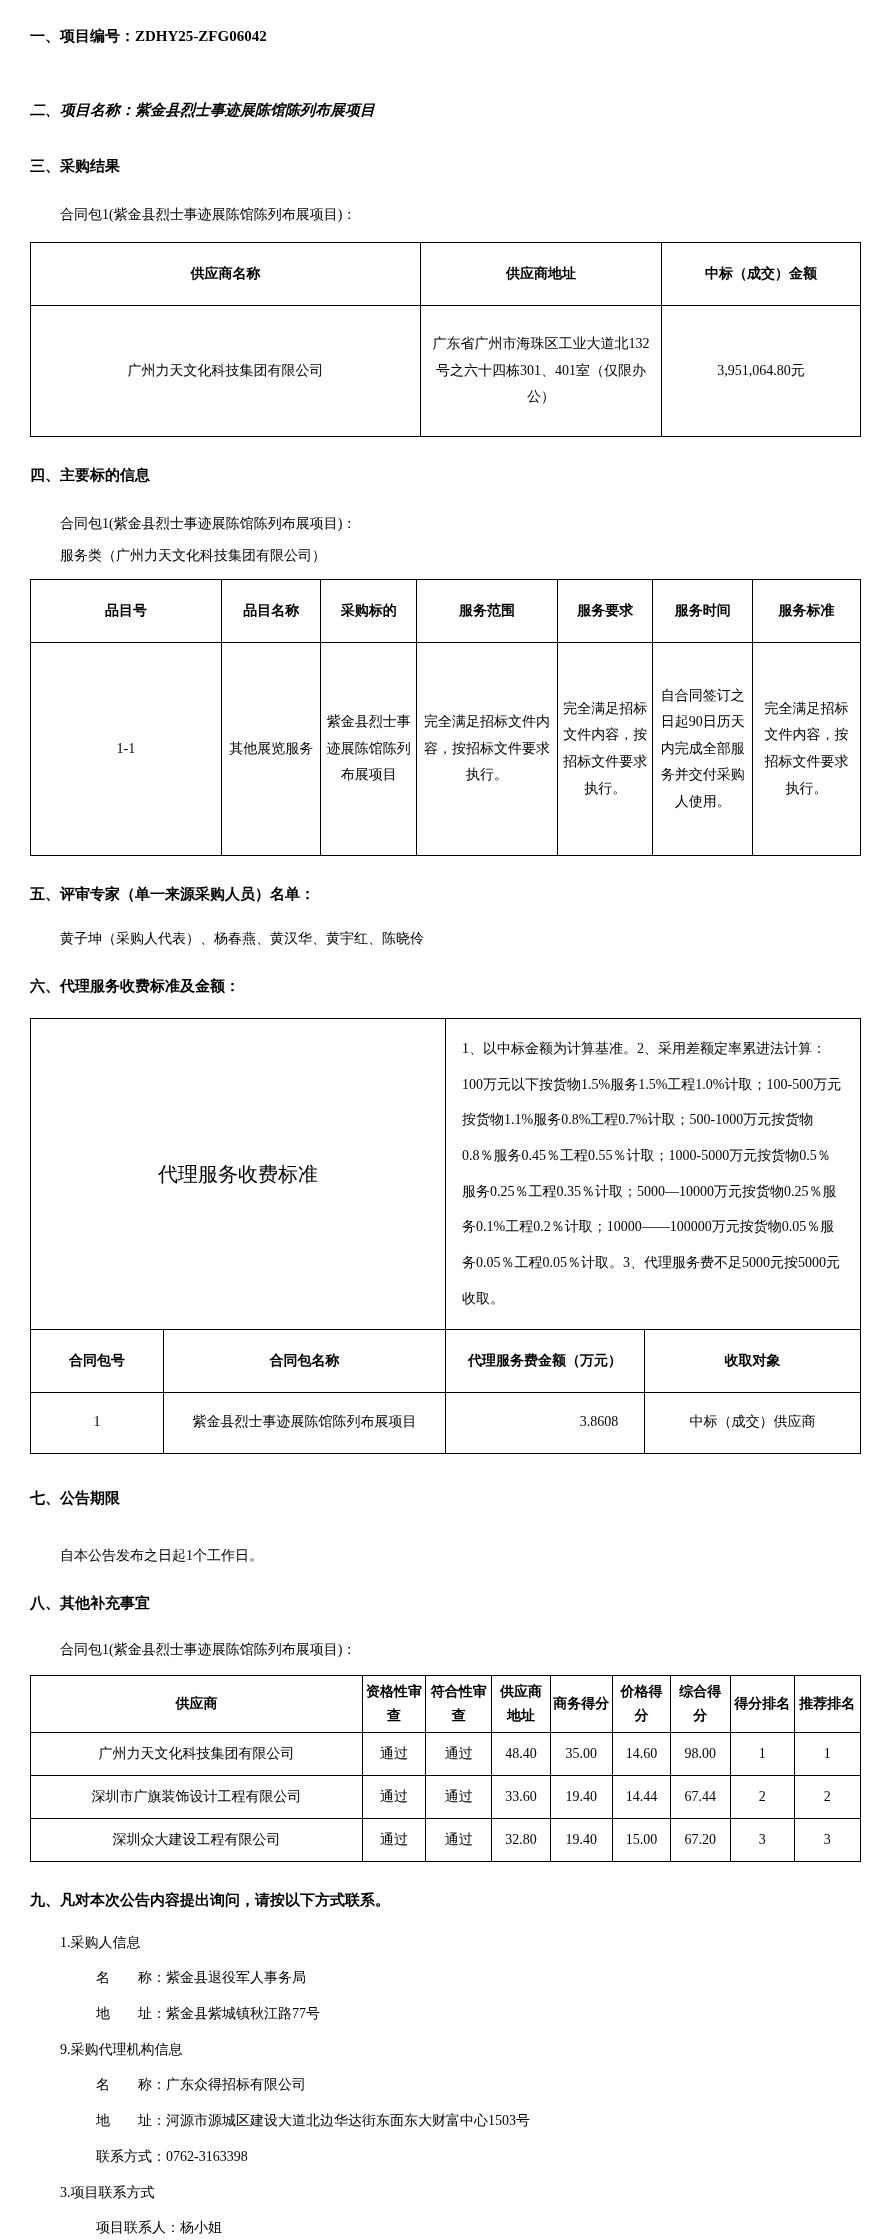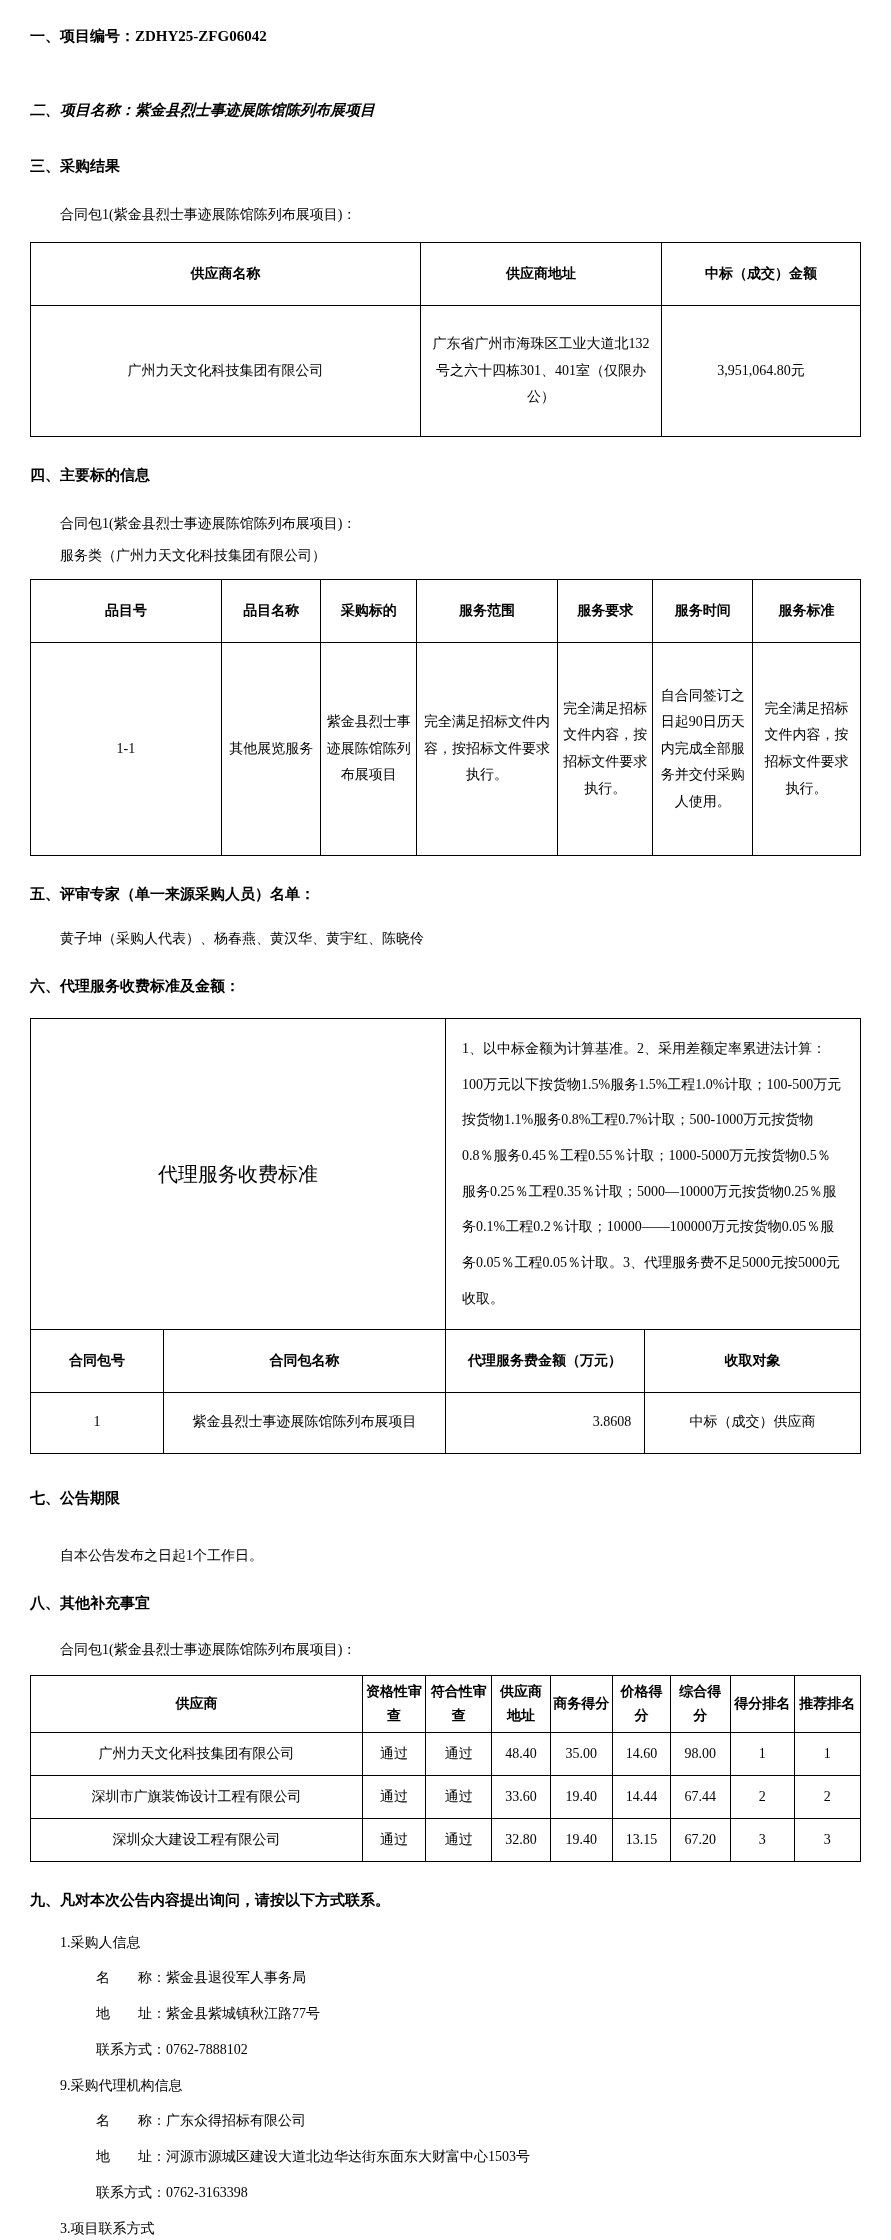--- a/index.html
+++ b/index.html
@@ -21,21 +21,21 @@
   th{font-weight:bold;font-size:14px;text-align:center;vertical-align:middle;padding:6px 4px;}
   td{font-size:14px;text-align:center;vertical-align:middle;padding:6px 8px;line-height:1.9;}
   .t1 th{height:50px;}
   .t1 td{height:118px;}
   .t2 th{height:50px;line-height:1.6;}
   .t2 td{height:200px;padding:6px 5px;}
   .t3 .fee-label-cell{text-align:center;font-size:20px;}
   .t3 .fee-text-cell{text-align:left;line-height:2.55;padding:12px 16px;font-size:14px;}
   .t3 th{height:50px;}
   .t3 .fee-row td{height:48px;}
-  .t3 .amount-cell{text-align:right;padding-right:13px;}
+  .t3 .amount-cell{text-align:right;padding-right:26px;}
   .t4 th{height:48px;line-height:1.7;padding:4px 2px;}
   .t4 td{height:30px;line-height:1.4;}
   .contact-group{margin-left:30px;line-height:22px;margin-bottom:13px;}
   .contact-line{margin-left:66px;line-height:22px;margin-bottom:14px;}
 </style>
 </head>
 <body>
 
 <div class="page">
   <div class="content">
@@ -185,34 +185,33 @@
         <td>67.44</td>
         <td>2</td>
         <td>2</td>
       </tr>
       <tr>
         <td>深圳众大建设工程有限公司</td>
         <td>通过</td>
         <td>通过</td>
         <td>32.80</td>
         <td>19.40</td>
-        <td>13.15</td>
+        <td>15.00</td>
         <td>67.20</td>
         <td>3</td>
         <td>3</td>
       </tr>
     </tbody>
       </table>
 
     <h2 class="sec" style="margin-bottom:22px;">九、凡对本次公告内容提出询问，请按以下方式联系。</h2>
 
     <div class="contact-group">1.采购人信息</div>
     <div class="contact-line">名　　称：紫金县退役军人事务局</div>
     <div class="contact-line">地　　址：紫金县紫城镇秋江路77号</div>
-    <div class="contact-line">联系方式：0762-7888102</div>
 
     <div class="contact-group">9.采购代理机构信息</div>
     <div class="contact-line">名　　称：广东众得招标有限公司</div>
     <div class="contact-line">地　　址：河源市源城区建设大道北边华达街东面东大财富中心1503号</div>
     <div class="contact-line">联系方式：0762-3163398</div>
 
     <div class="contact-group">3.项目联系方式</div>
     <div class="contact-line">项目联系人：杨小姐</div>
 
   </div>

